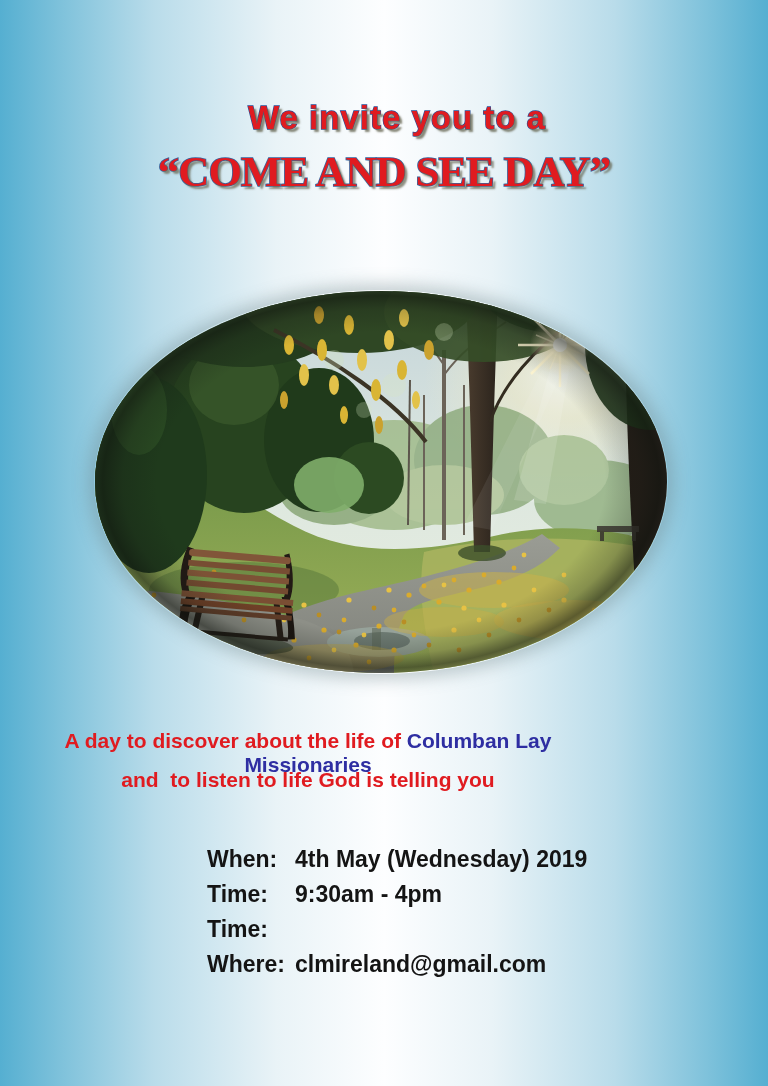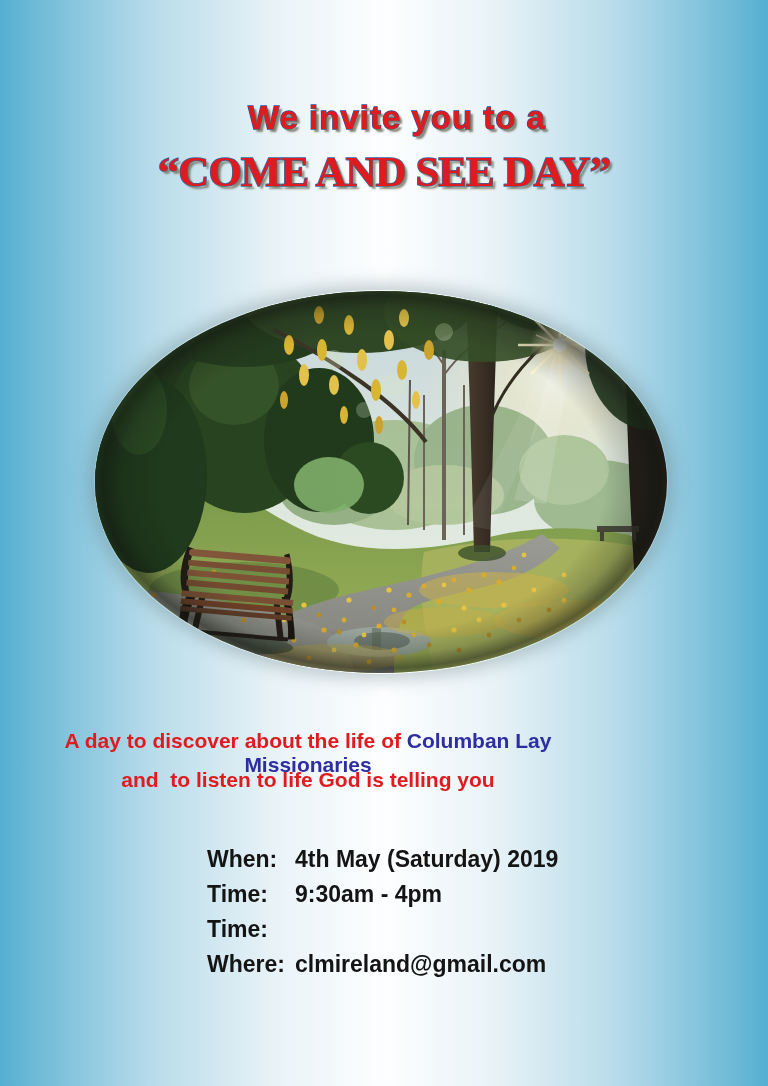--- a/index.html
+++ b/index.html
@@ -274,21 +274,21 @@
       </g>
     </svg>
   </div>
 
   <div class="msg msg1"><span class="red">A day to discover about the life of </span><span class="navy">Columban Lay Missionaries</span></div>
 
   <div class="msg msg2">and  to listen to life God is telling you</div>
 
   <div class="details">
     <span>When:</span>
-    <span>4th May (Saturday) 2019</span>
+    <span>4th May (Wednesday) 2019</span>
     <span>Time:</span>
     <span>9:30am - 4pm</span>
     <span>Time:</span>
     <span></span>
     <span>Where:</span>
     <span>clmireland@gmail.com</span>
   </div>
 
 </div>
 

